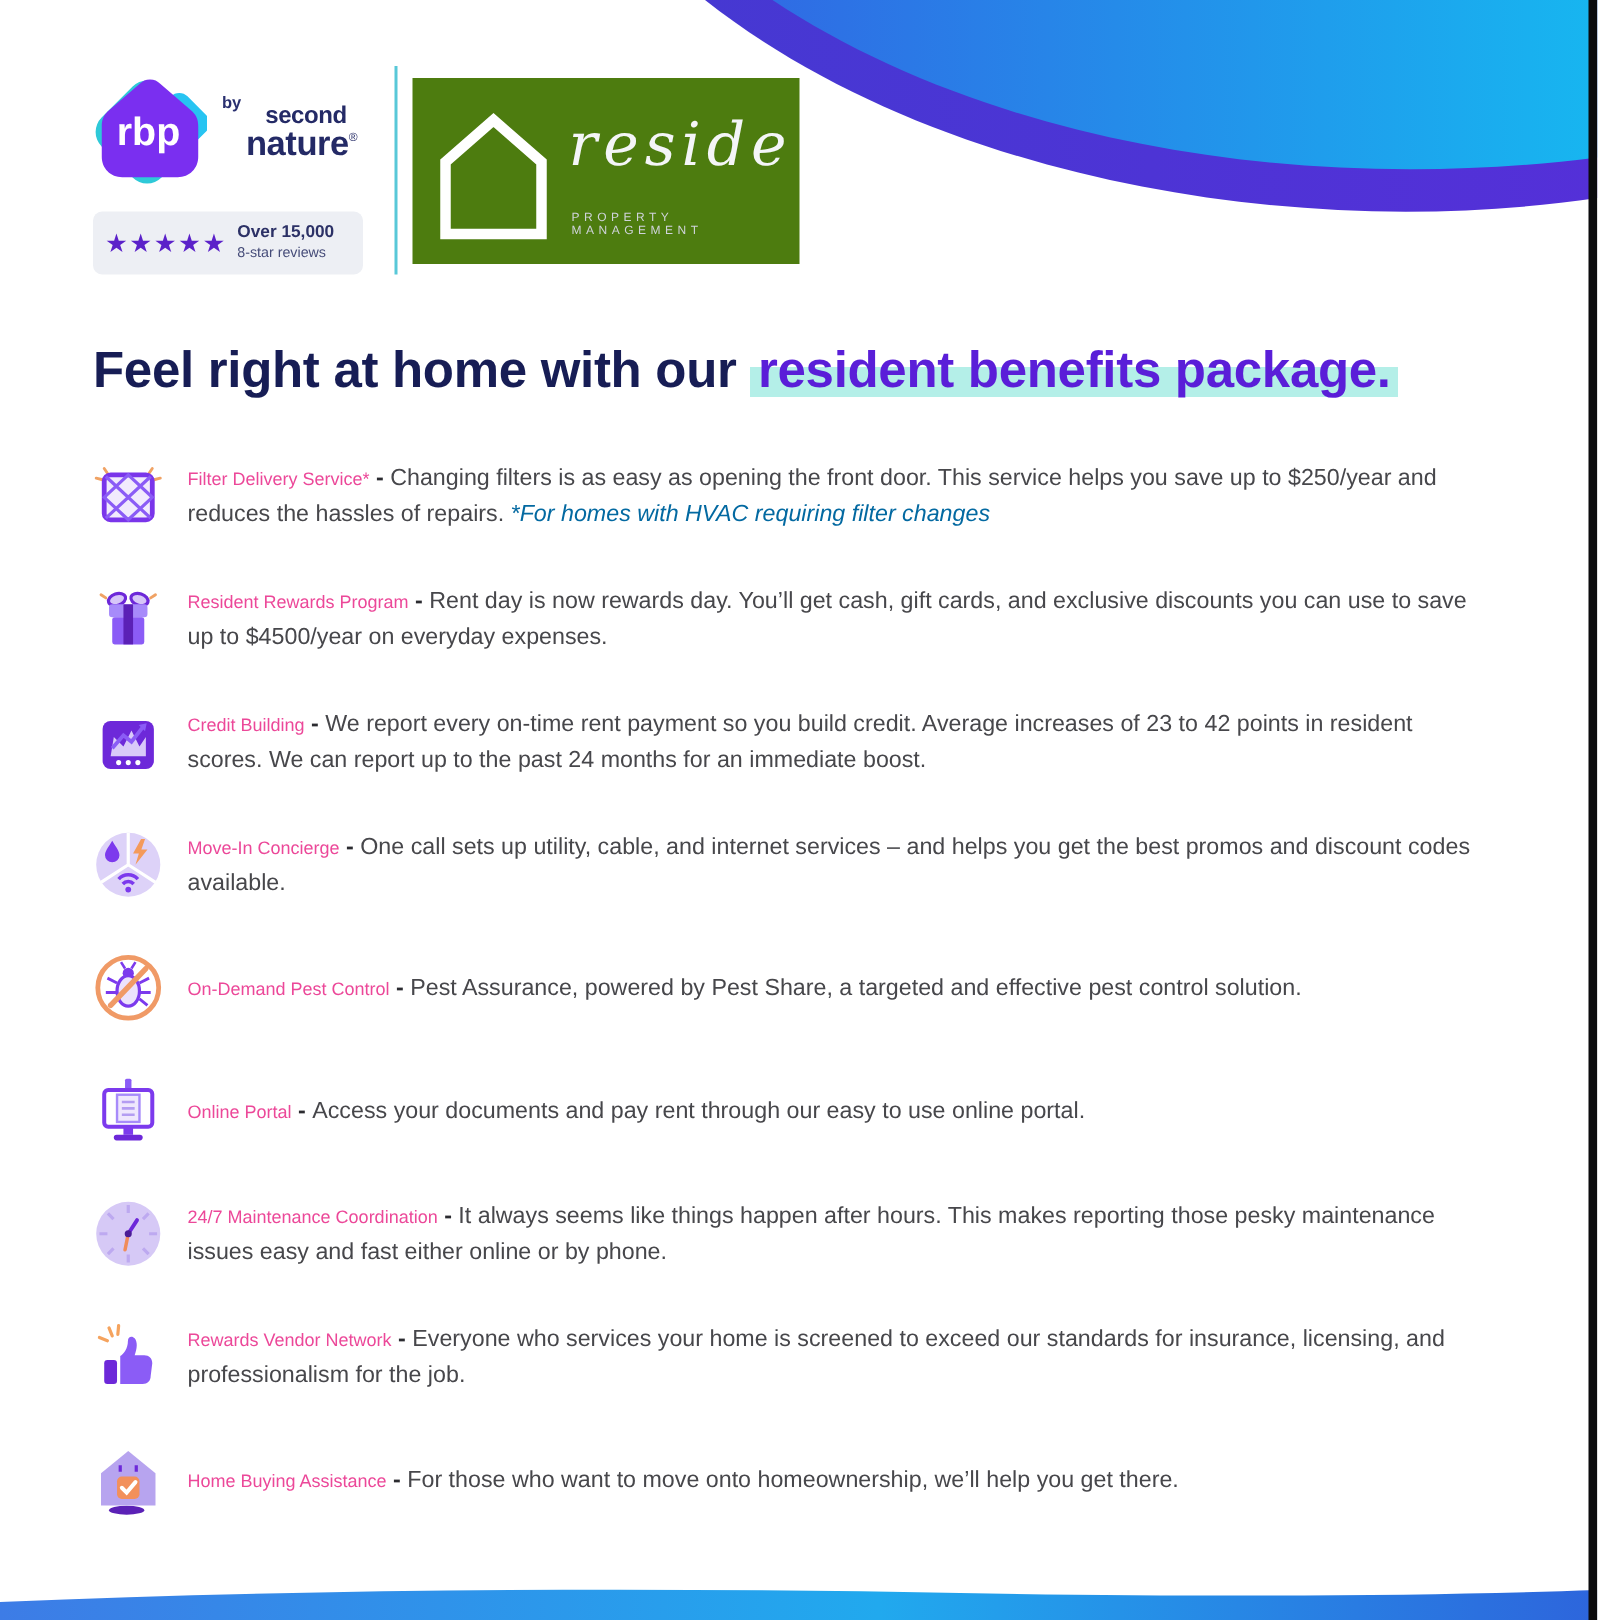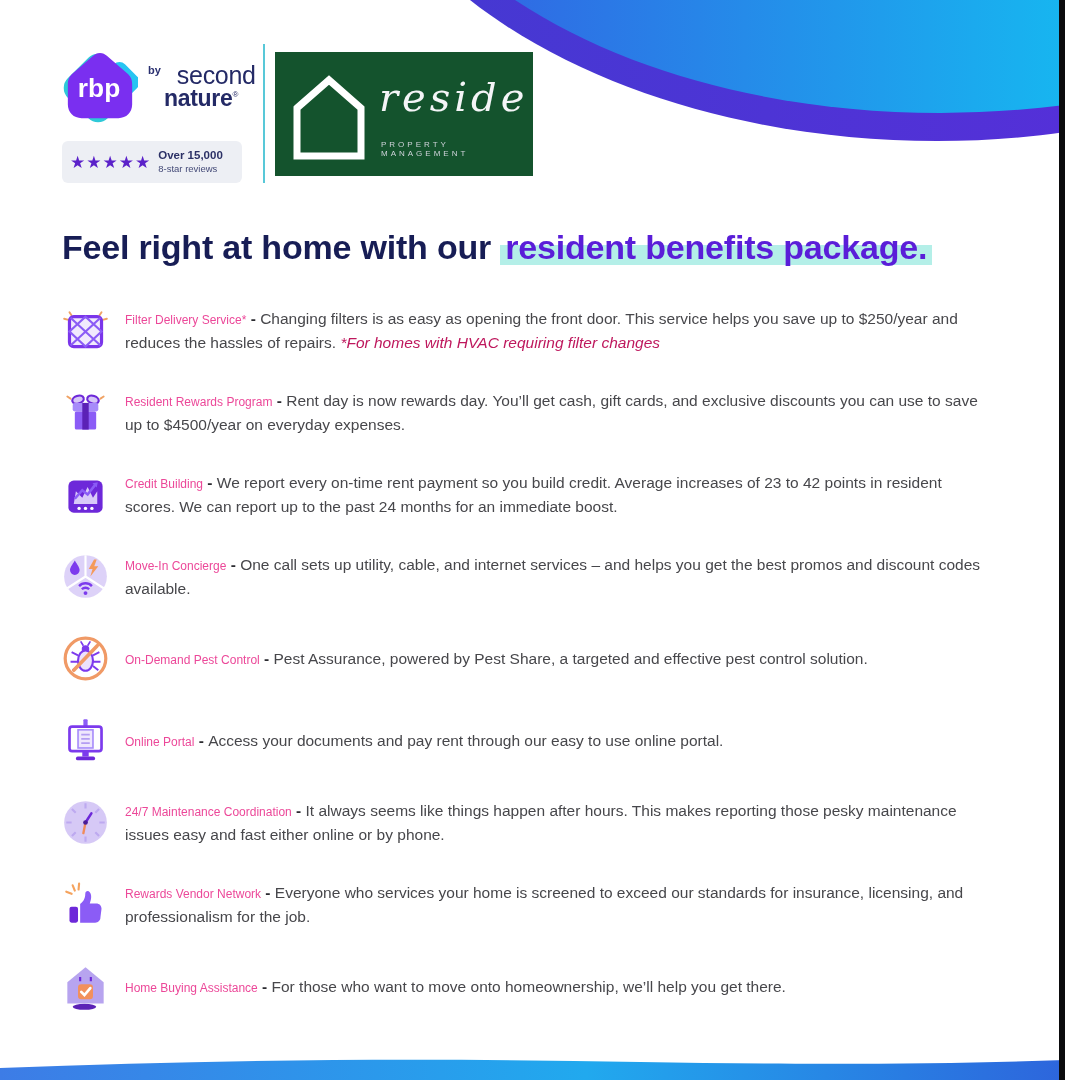--- a/index.html
+++ b/index.html
@@ -12,52 +12,52 @@
   
   .right-border{position:absolute;top:0;right:0;width:6px;height:1080px;background:#0b0b0d;z-index:60;}
   
   .bottom-wave{position:absolute;bottom:0;left:0;width:1065px;height:24px;}
 
   
   .header{position:absolute;left:62px;top:44px;width:520px;height:142px;}
   .rbp-mark{position:absolute;left:0;top:4px;width:76px;height:80px;}
   .sn-text{position:absolute;left:86px;top:20px;color:#242a66;line-height:0.95;}
   .sn-by{font-size:11px;font-weight:600;vertical-align:10px;margin-right:16px;color:#2a3070;}
-  .sn-word{font-size:25px;font-weight:400;letter-spacing:-0.3px;display:inline;}
+  .sn-word{font-size:16px;font-weight:700;letter-spacing:-0.3px;display:inline;}
   .sn-line2{font-size:23px;font-weight:800;letter-spacing:-0.3px;margin-left:16px;}
   .sn-reg{font-size:8px;vertical-align:9px;}
   .stars-chip{position:absolute;left:0;top:97px;width:180px;height:42px;background:#edeff4;
               border-radius:6px;display:flex;align-items:center;padding:0 8px;box-sizing:border-box;}
   .stars{color:#5b21c9;font-size:17px;letter-spacing:1px;margin-right:7px;white-space:nowrap;}
   .chip-text{display:flex;flex-direction:column;line-height:1.2;}
   .chip-l1{font-size:11.5px;color:#2c3166;font-weight:600;}
   .chip-l2{font-size:9.5px;color:#454b78;}
   .v-divider{position:absolute;left:201px;top:0;width:2px;height:139px;background:#58c8d8;}
-  .reside-logo{position:absolute;left:213px;top:8px;width:258px;height:124px;background:#14532d;}
+  .reside-logo{position:absolute;left:213px;top:8px;width:258px;height:124px;background:#4d7c0f;}
   .reside-house{position:absolute;left:12px;top:14px;width:84px;height:96px;}
   .reside-script{position:absolute;left:104px;top:22px;font-family:"DejaVu Serif",serif;
                  font-style:italic;font-size:40px;color:#f4f5f7;letter-spacing:4px;}
   .reside-sub{position:absolute;left:106px;top:88px;font-size:8px;letter-spacing:3px;color:#cfd3da;}
 
   
   .heading{position:absolute;left:62px;top:226px;width:960px;font-size:34px;line-height:1.25;
            color:#171d55;font-weight:600;letter-spacing:-0.2px;white-space:nowrap;}
   .heading .hl{font-weight:800;color:#5a1ed8;
     background:linear-gradient(180deg,rgba(0,0,0,0) 44%,#b4efe8 44%,#b4efe8 97%,rgba(0,0,0,0) 97%);
     padding:0 5px;}
 
   
   .benefits{position:absolute;left:60px;top:296px;width:930px;}
   .benefit-row{display:flex;align-items:center;min-height:69px;margin-bottom:13px;}
   .benefit-icon{width:50px;flex:0 0 50px;display:flex;justify-content:center;align-items:center;}
   .benefit-icon svg{width:47px;height:47px;display:block;}
   .benefit-text{margin-left:15px;width:862px;font-size:15.5px;line-height:1.5;color:#47474b;}
   .b-title{font-weight:400;font-size:12px;color:#ec4899;}
   .b-sep{font-weight:700;color:#2b2b30;}
-  .b-note{font-style:italic;color:#be185d;}
+  .b-note{font-style:italic;color:#0369a1;}
 </style>
 </head>
 <body>
 
 <div class="page">
 
   <svg class="swoosh" viewBox="0 0 1065 180" preserveAspectRatio="none">
     <defs>
       <linearGradient id="gIndigo" x1="0" y1="0" x2="1" y2="0">
         <stop offset="0" stop-color="#4638d2"></stop>

